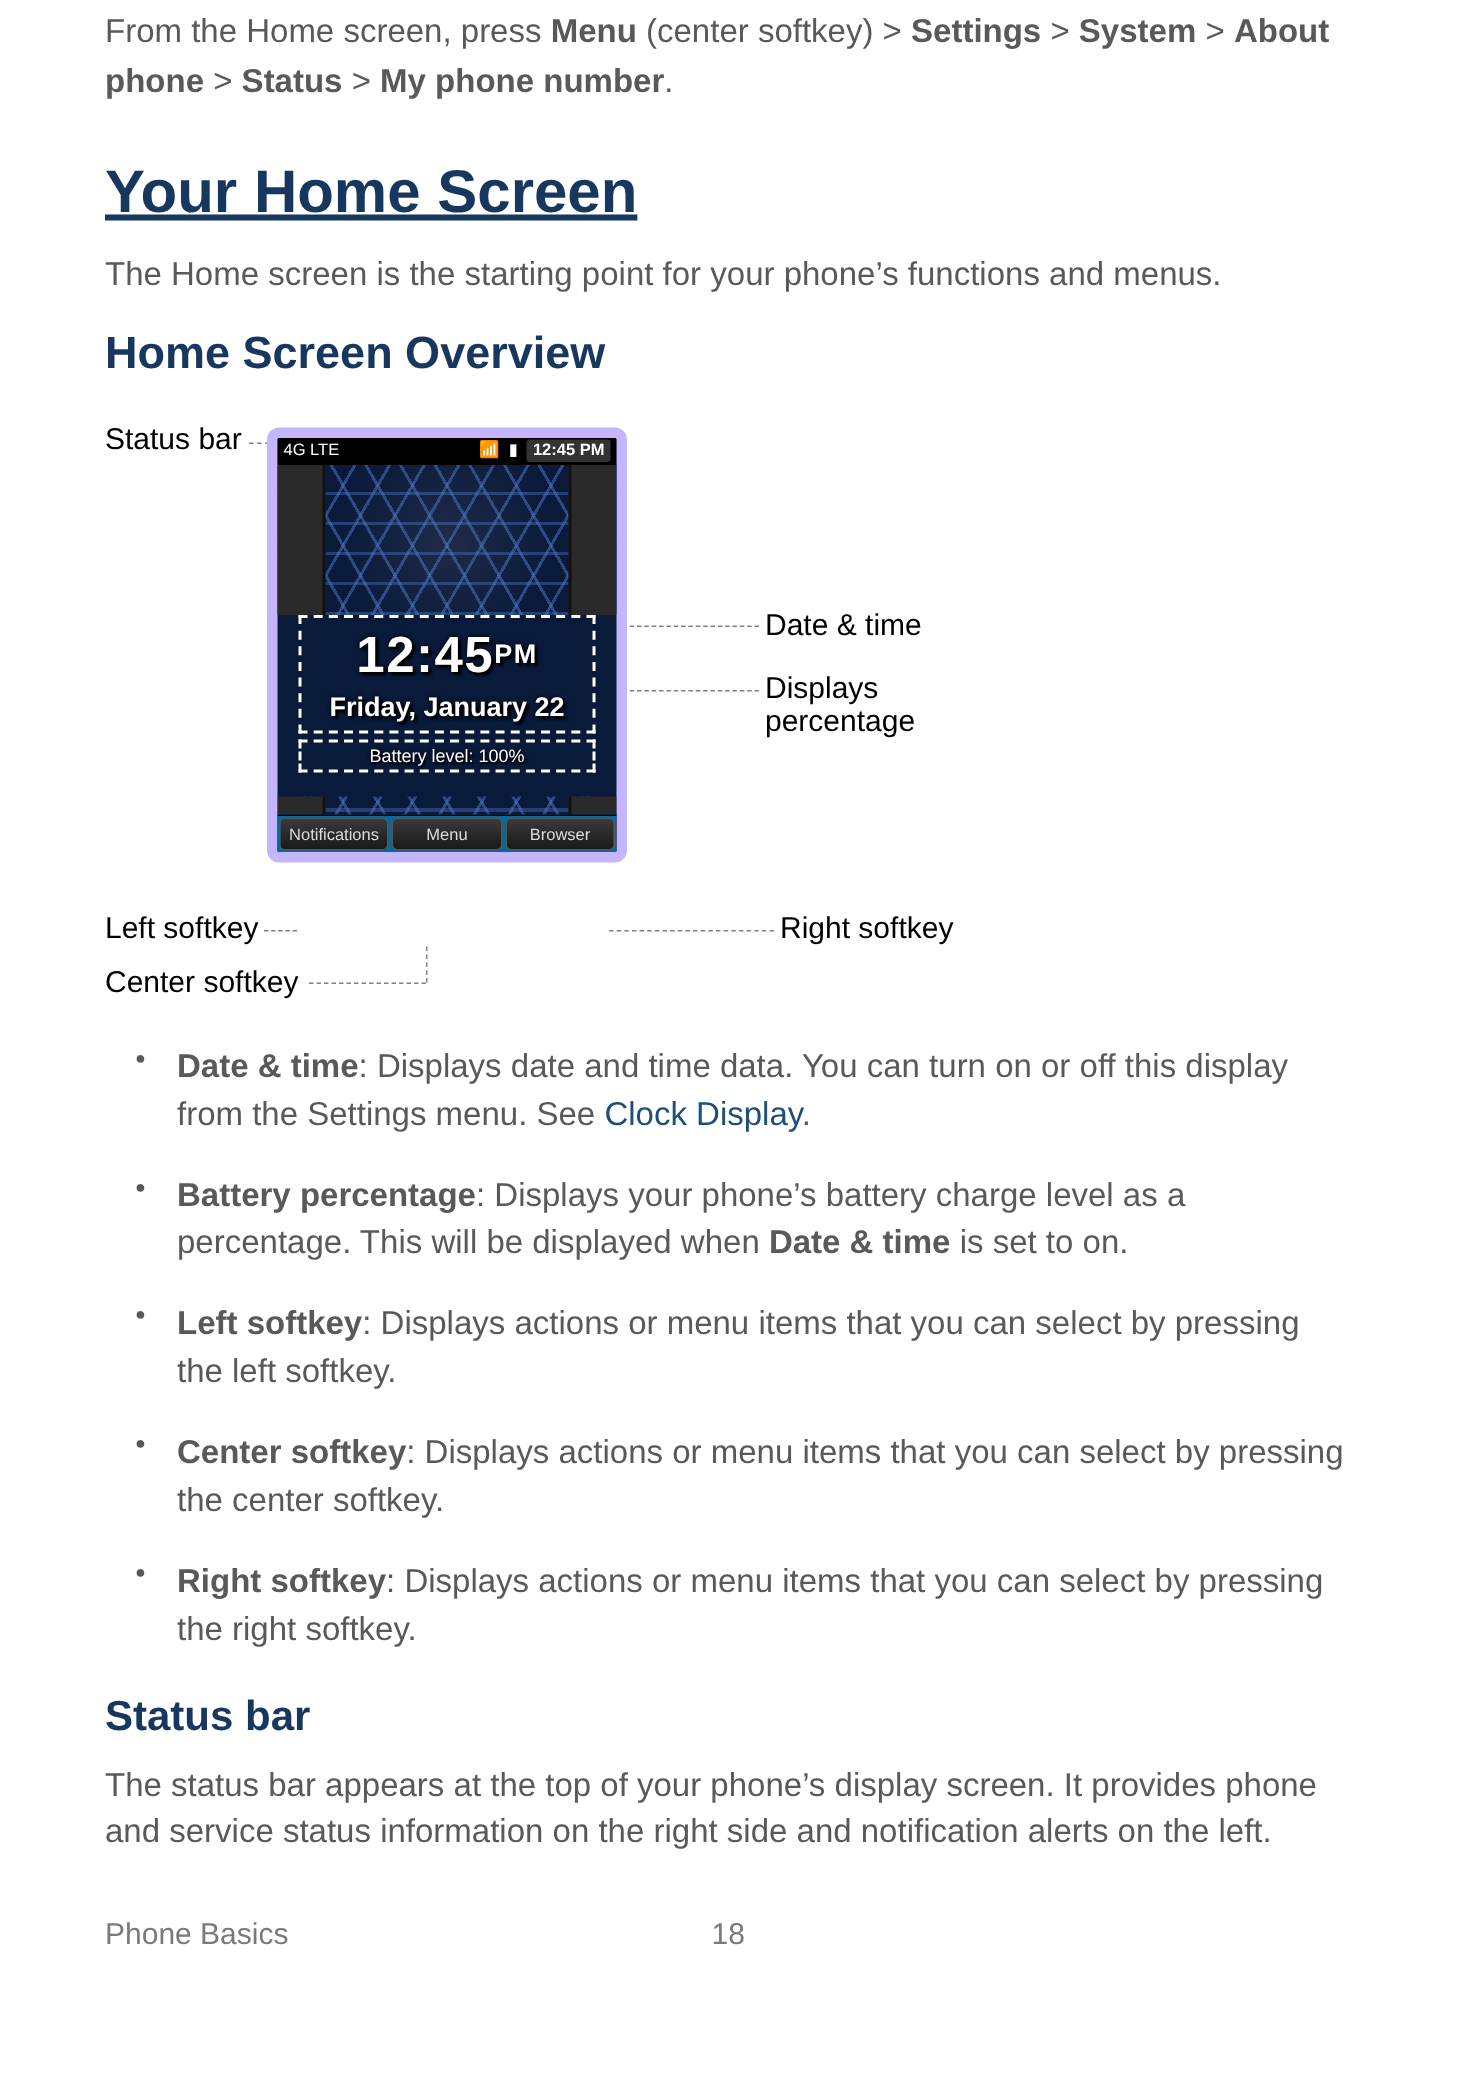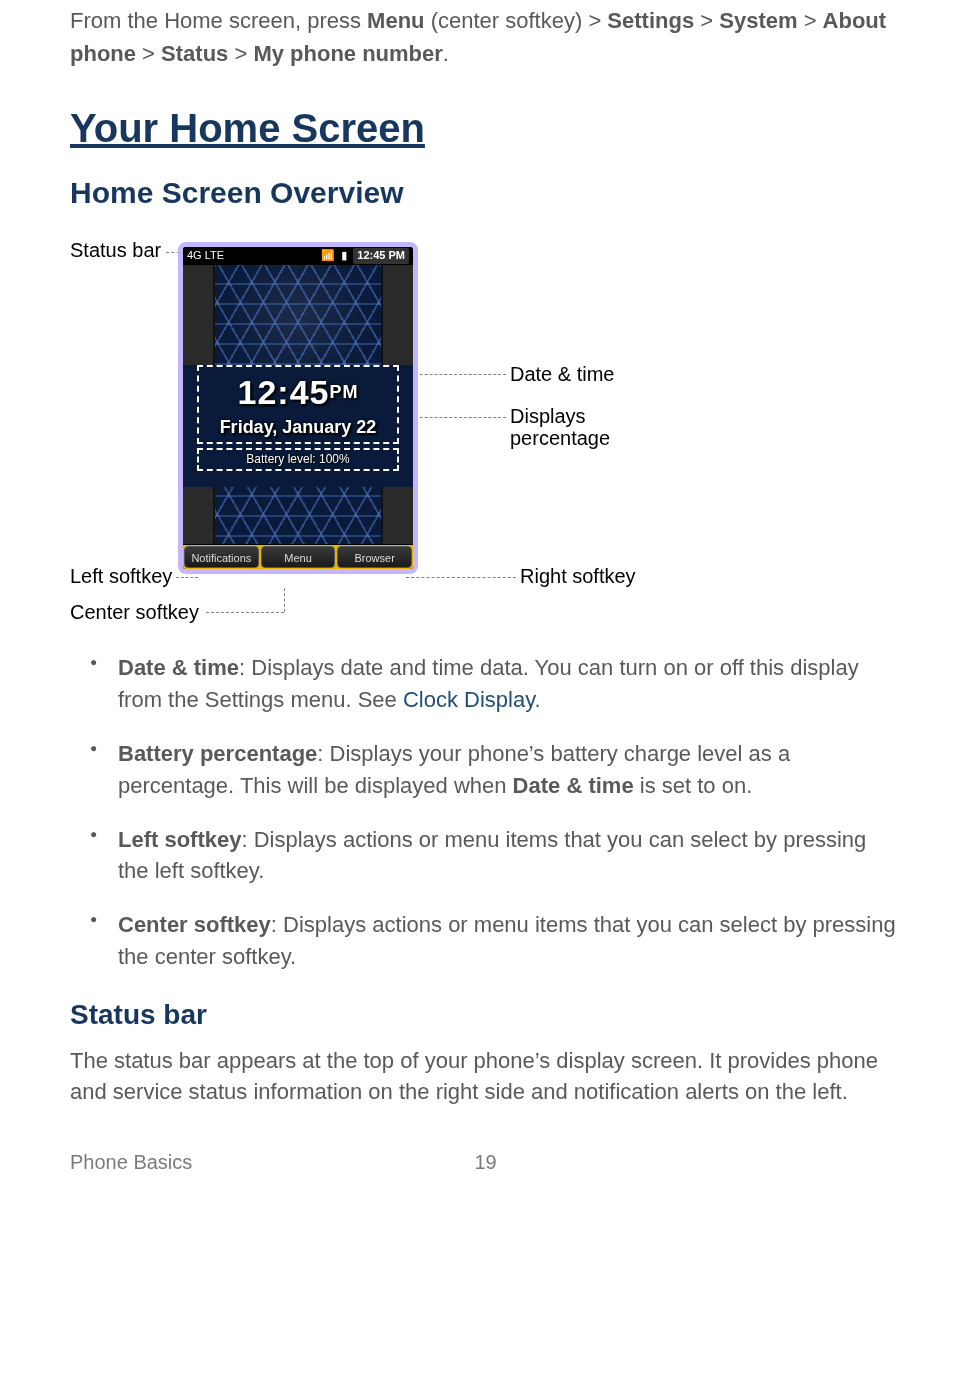--- a/index.html
+++ b/index.html
@@ -52,22 +52,22 @@
     color: #000;
     font-size: 20px;
     white-space: nowrap;
     line-height: 1.2;
   }
   .phone {
     position: absolute;
     left: 108px;
     top: 10px;
     width: 240px;
-    height: 332px;
-    border: 5px solid #c4b5fd;
+    height: 290px;
+    border: 7px solid #c4b5fd;
     border-radius: 8px;
     background: #0a1a3a;
     box-sizing: border-box;
     overflow: hidden;
   }
   .statusbar {
     height: 18px;
     background: #000;
     color: #fff;
     font-size: 11px;
@@ -148,21 +148,21 @@
     position:absolute; top:0; bottom:0; width:30px;
     background:#2a2a2a;
   }
   .mesh2 .side.left{ left:0; border-right:2px solid #111;}
   .mesh2 .side.right{ right:0; border-left:2px solid #111;}
   .softkeys {
     position:absolute;
     bottom:0; left:0; right:0;
     height: 24px;
     display:flex;
-    background:#eab308;
+    background:#0369a1;
     border-top:1px solid #000;
   }
   .sk {
     flex:1;
     color:#ddd;
     font-size:11px;
     text-align:center;
     line-height:22px;
     border: 1px solid #555;
     border-radius:4px;
@@ -214,20 +214,21 @@
 <body>
 
 <div class="page">
 
   <p class="intro-path">
     <span>From the Home screen, press </span><span class="b">Menu</span><span> (center softkey) &gt; </span><span class="b">Settings</span><span> &gt; </span><span class="b">System</span><span> &gt; </span><span class="b">About phone</span><span> &gt; </span><span class="b">Status</span><span> &gt; </span><span class="b">My phone number</span><span>.</span>
   </p>
 
   <h1 class="h1">Your Home Screen</h1>
 
+  <p>The Home screen is the starting point for your phone’s functions and menus.</p>
 
   <h2 class="h2">Home Screen Overview</h2>
 
   <div class="diagram">
 
     <div class="annot" style="left:0; top:6px;">Status bar</div>
     <div class="leader-h" style="left:96px; top:20px; width:30px;"></div>
 
     <div class="annot" style="left:440px; top:130px;">Date &amp; time</div>
     <div class="leader-h" style="left:340px; top:142px; width:96px;"></div>
@@ -282,24 +283,27 @@
     </li>
     <li>
       <span class="b">Battery percentage</span><span>: Displays your phone’s battery charge level as a percentage. This will be displayed when </span><span class="b">Date &amp; time</span><span> is set to on.</span>
     </li>
     <li>
       <span class="b">Left softkey</span><span>: Displays actions or menu items that you can select by pressing the left softkey.</span>
     </li>
     <li>
       <span class="b">Center softkey</span><span>: Displays actions or menu items that you can select by pressing the center softkey.</span>
     </li>
+    <li>
+      <span class="b">Right softkey</span><span>: Displays actions or menu items that you can select by pressing the right softkey.</span>
+    </li>
   </ul>
 
   <h3 class="h3">Status bar</h3>
   <p>The status bar appears at the top of your phone’s display screen. It provides phone and service status information on the right side and notification alerts on the left.</p>
 
   <div class="footer">
     <span>Phone Basics</span>
-    <span class="pg">19</span>
+    <span class="pg">18</span>
     <span></span>
   </div>
 
 </div>
 
 </body></html>

